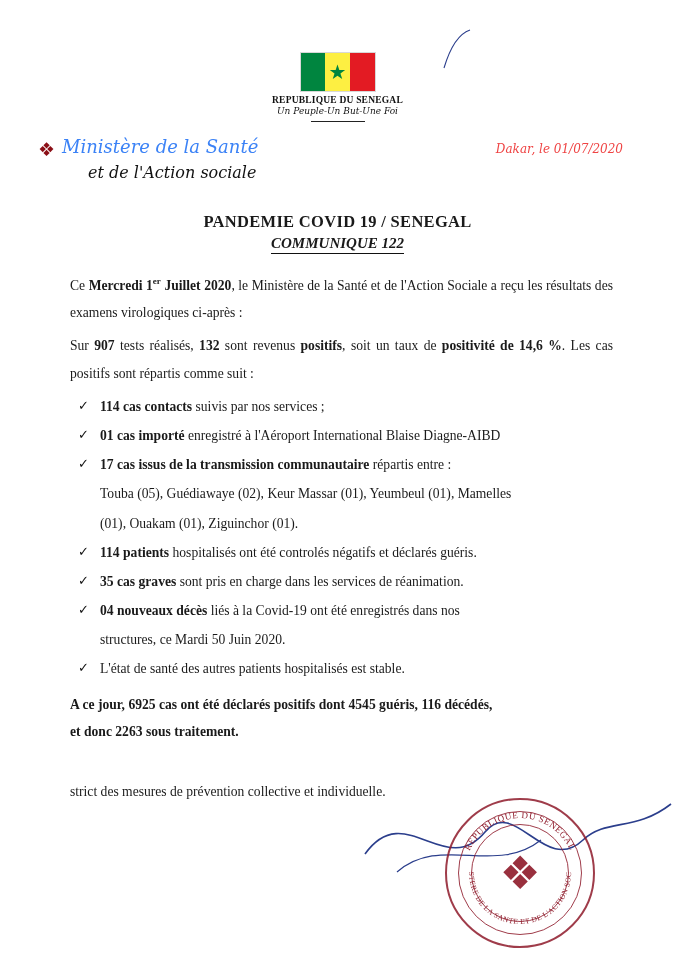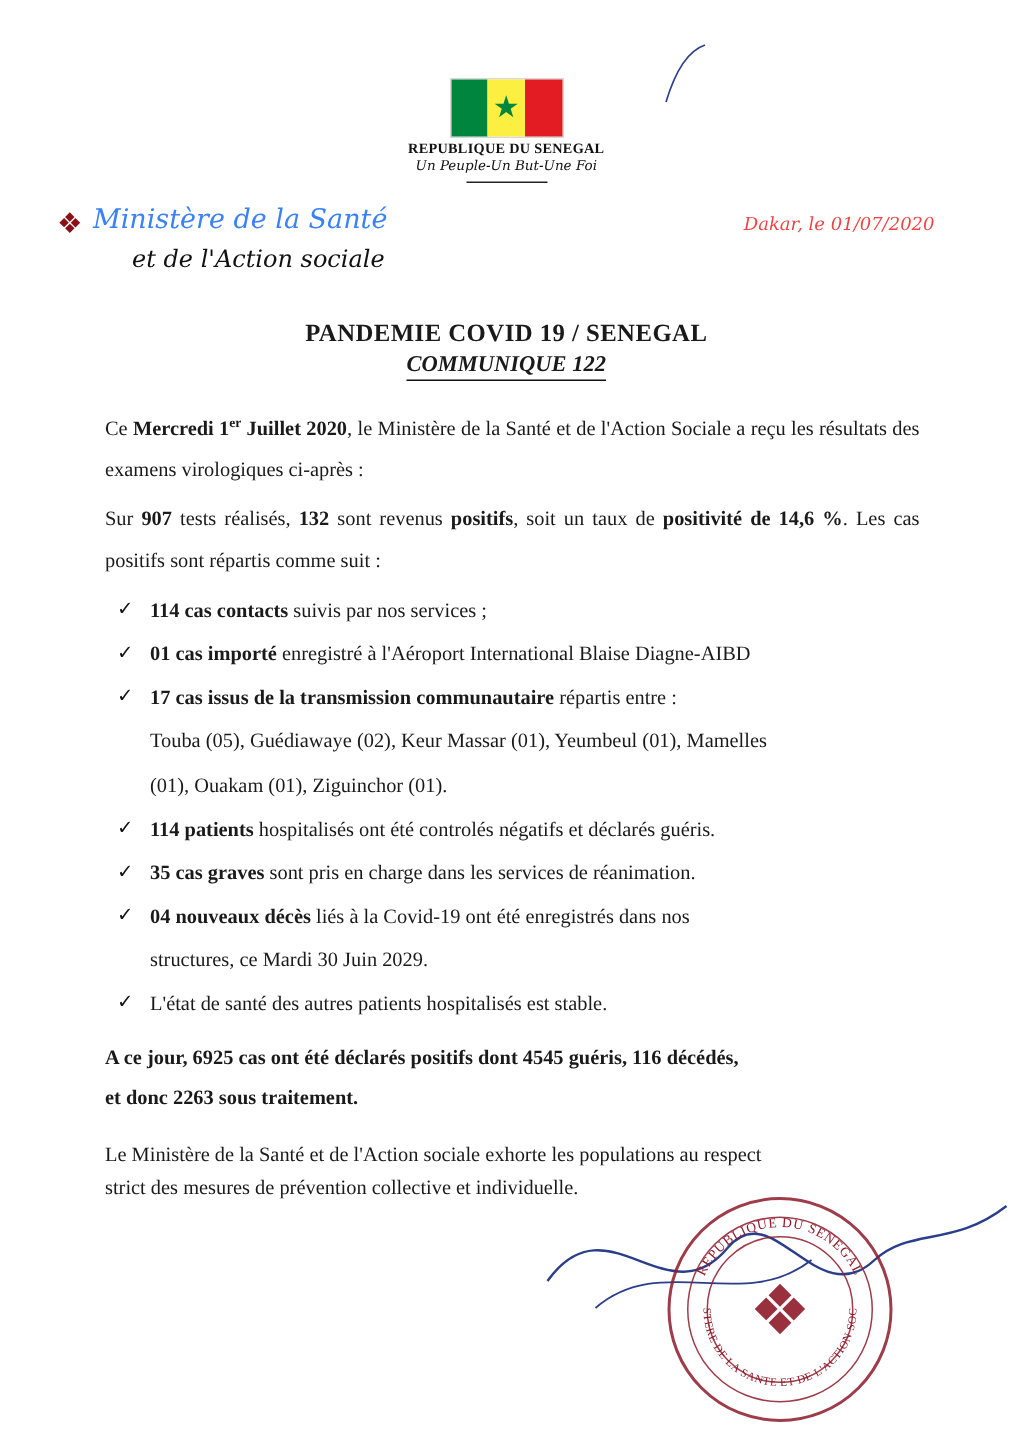--- a/index.html
+++ b/index.html
@@ -306,36 +306,36 @@
 
       <li>
         <span class="chk">✓</span>
         <b>35 cas graves</b><span> sont pris en charge dans les services de réanimation.</span>
       </li>
 
       <li>
         <span class="chk">✓</span>
         <b>04 nouveaux décès</b><span> liés à la Covid-19 ont été enregistrés dans nos</span>
       </li>
-      <div class="sub-line">structures, ce Mardi 30 Juin 2029.</div>
+      <div class="sub-line">structures, ce Mardi 50 Juin 2020.</div>
 
       <li>
         <span class="chk">✓</span>
         <span>L'état de santé des autres patients hospitalisés est stable.</span>
       </li>
 
     </ul>
 
     <div class="closing">
       <b>A ce jour, 6925 cas ont été déclarés positifs dont 4545 guéris, 116 décédés,</b><br>
       <b>et donc 2263 sous traitement.</b>
     </div>
 
     <div class="closing small">
-      <span>Le Ministère de la Santé et de l'Action sociale exhorte les populations au respect</span><br>
+      <br>
       <span>strict des mesures de prévention collective et individuelle.</span>
     </div>
 
   </div>
 
   <svg class="pen-mark" viewBox="0 0 40 44">
     <path d="M4 40 C 10 20, 18 6, 30 2" stroke="#2b3e8c" stroke-width="1.1" fill="none"></path>
   </svg>
 
   <svg class="signature" viewBox="0 0 330 110">

